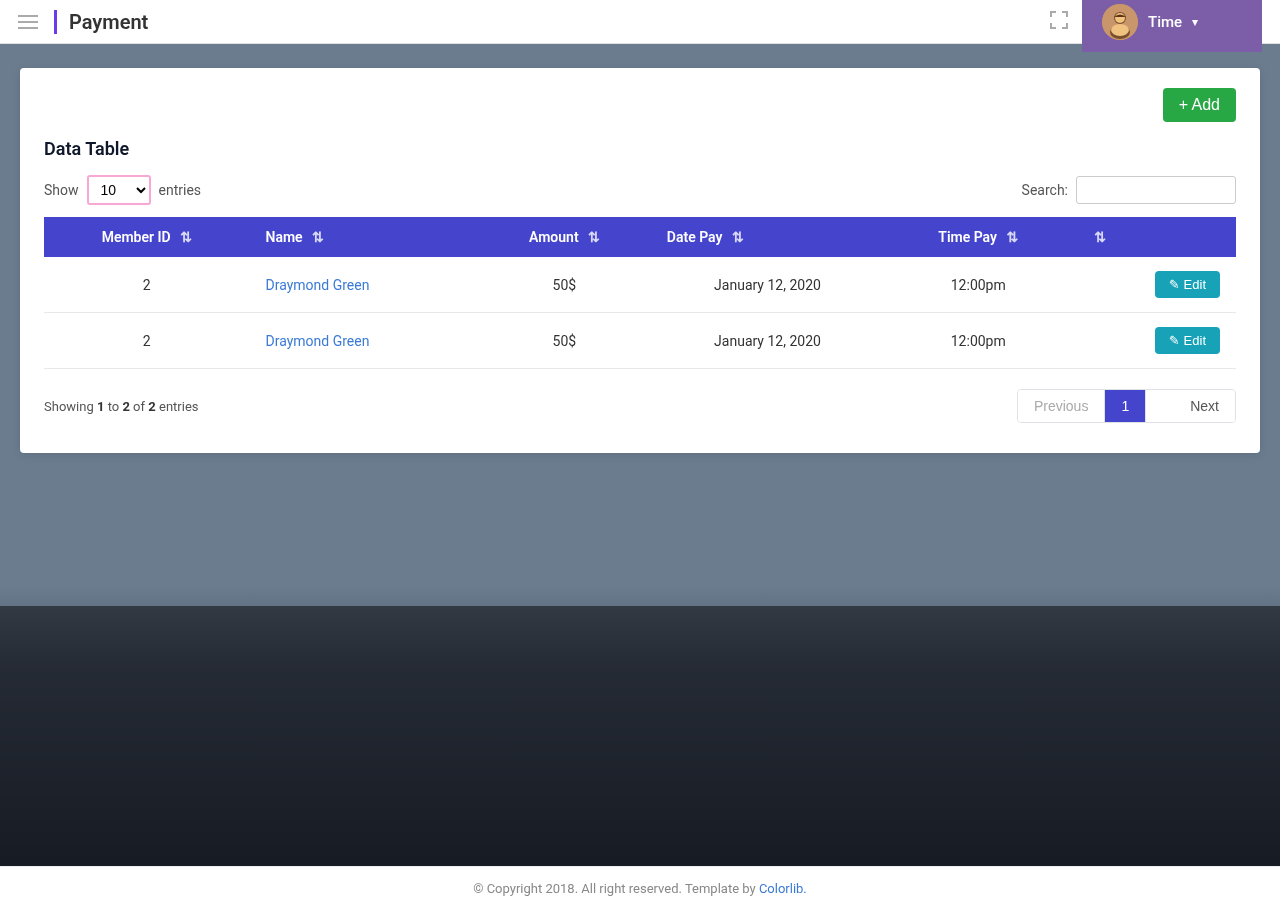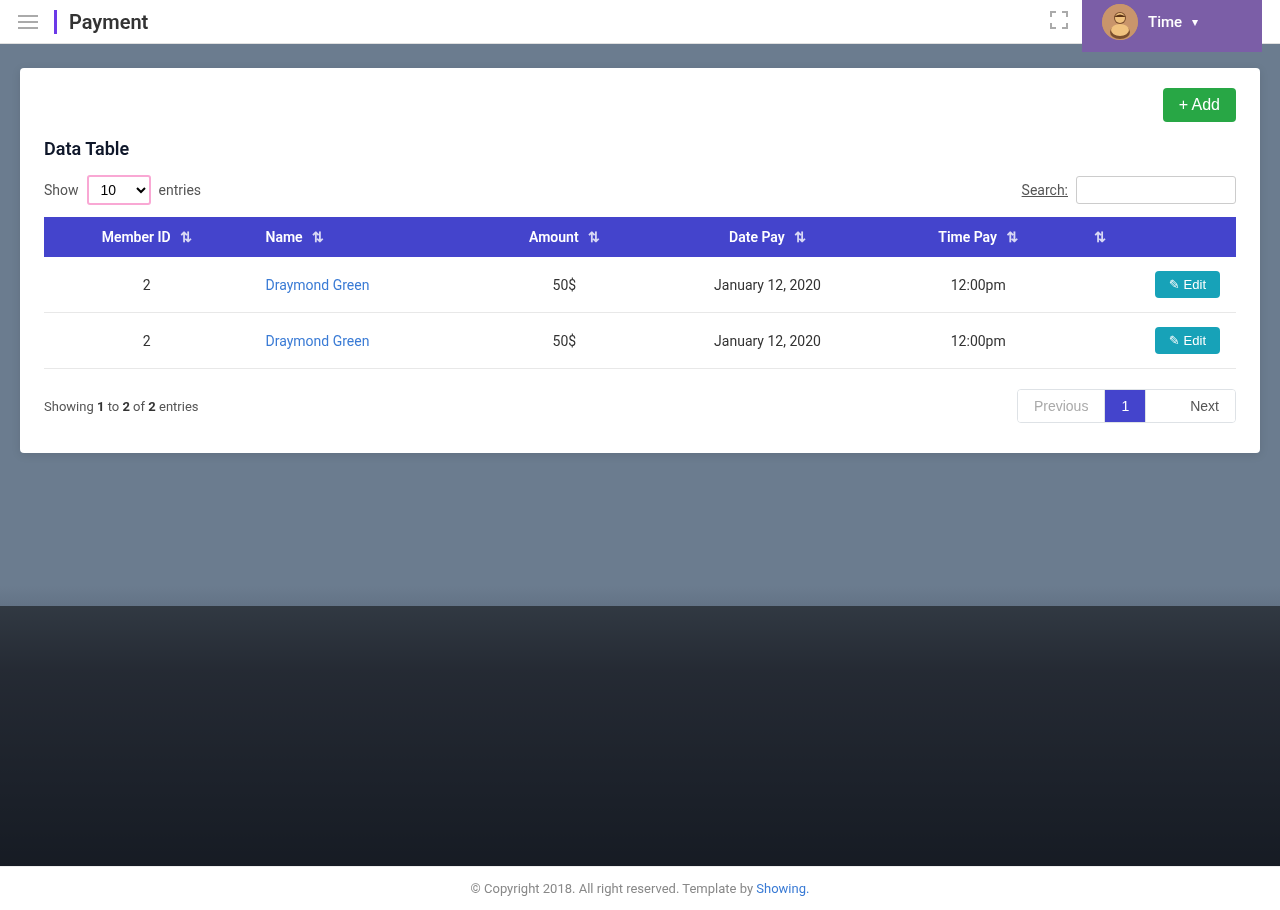--- a/index.html
+++ b/index.html
@@ -174,21 +174,20 @@
       padding: 4px 8px;
       border-radius: 3px;
       font-size: 14px;
       background: #fff;
     }
     .search-box {
       display: flex;
       align-items: center;
       gap: 8px;
       color: #555;
-      text-decoration: underline;
     }
     .search-box input {
       border: 1px solid #ccc;
       padding: 5px 10px;
       border-radius: 3px;
       font-size: 14px;
       width: 160px;
     }
 
     
@@ -291,21 +290,21 @@
     .footer a {
       color: #3a7bd5;
       text-decoration: none;
     }
 
     
     tbody td:nth-child(3) { text-align: center; }
     thead th:nth-child(3) { text-align: center; }
     
     tbody td:nth-child(4) { text-align: center; }
-    thead th:nth-child(4) { text-align: center; }
+    thead th:nth-child(4) { text-align: left; }
     
     tbody td:nth-child(5) { text-align: center; }
     thead th:nth-child(5) { text-align: center; }
   </style>
 </head>
 <body>
 
 <div class="topbar">
   <div class="topbar-left">
     <div class="hamburger-icon">
@@ -435,14 +434,14 @@
       <div class="pagination">
         <button class="page-btn disabled">Previous</button>
         <button class="page-btn active">1</button>
         <button class="page-btn">Next</button>
       </div>
     </div>
   </div>
 </div>
 
 <div class="footer">
-  <span>© Copyright 2018. All right reserved. Template by </span><a href="#">Showing.</a>
+  <span>© Copyright 2018. All right reserved. Template by </span><a href="#">Colorlib.</a>
 </div>
 
 </body></html>

